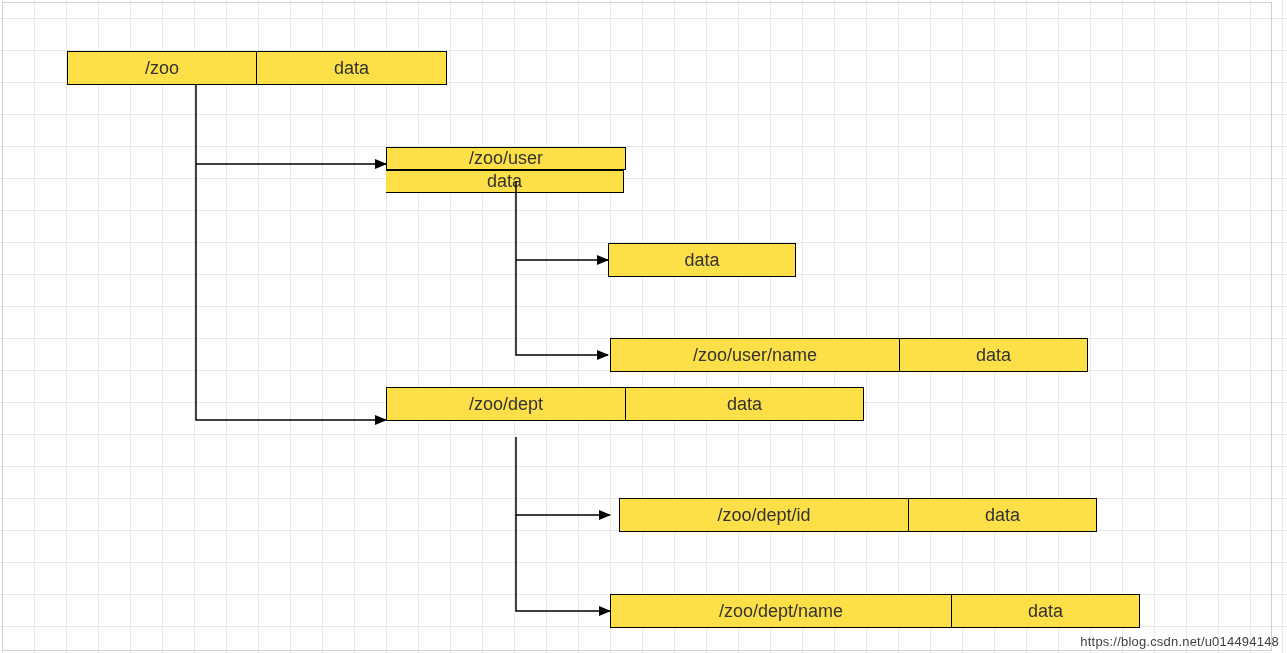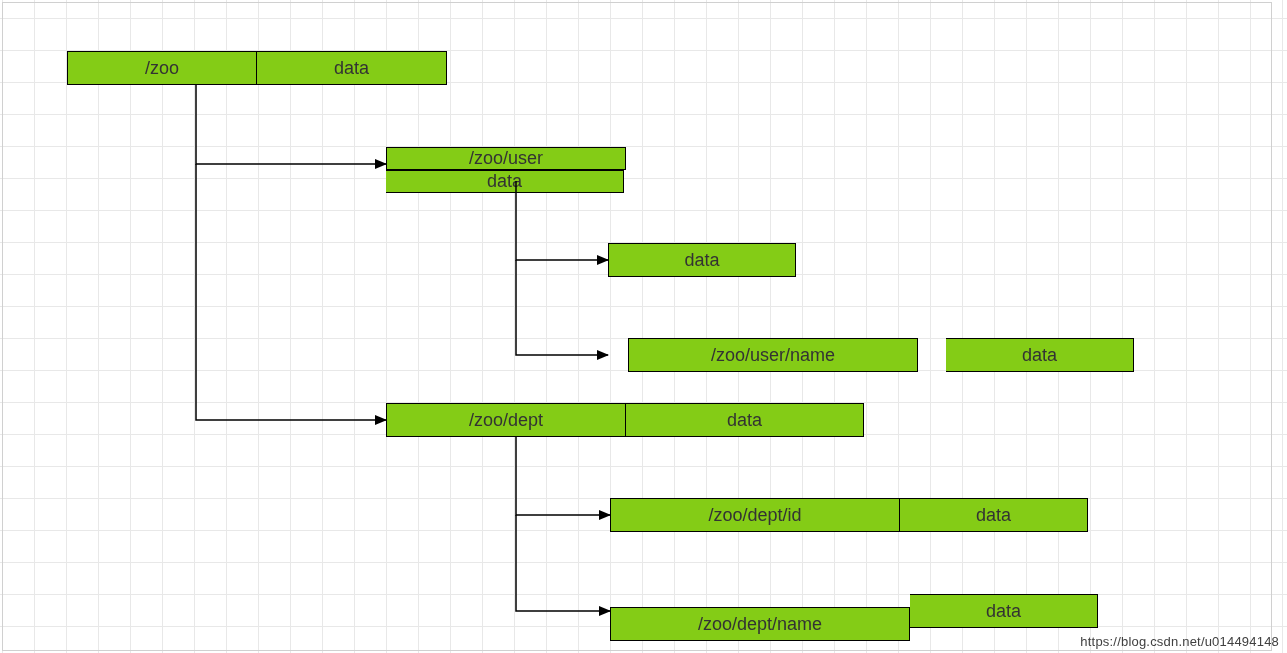--- a/index.html
+++ b/index.html
@@ -40,21 +40,21 @@
     display: flex;
     height: 34px;
     box-sizing: border-box;
   }
   .cell {
     border: 1.5px solid #000;
     box-sizing: border-box;
     display: flex;
     align-items: center;
     justify-content: center;
-    background: #84cc16;
+    background: #fde047;
     height: 100%;
   }
   .node .cell + .cell {
     border-left: none;
   }
   svg.arrows {
     position: absolute;
     inset: 0;
     width: 1287px;
     height: 653px;
@@ -83,37 +83,37 @@
 
 <div class="node" style="left:386px; top:147px;flex-direction:column;">
   <div class="cell" style="width:240px;">/zoo/user</div>
   <div class="cell" style="width:238px;">data</div>
 </div>
 
 <div class="node" style="left:608px; top:243px;">
   <div class="cell" style="width:188px;">data</div>
 </div>
 
-<div class="node" style="left:628px; top:338px;gap:28px;">
+<div class="node" style="left:610px; top:338px;">
   <div class="cell" style="width:290px;">/zoo/user/name</div>
   <div class="cell" style="width:188px;">data</div>
 </div>
 
-<div class="node" style="left:386px; top:403px;">
+<div class="node" style="left:386px; top:387px;">
   <div class="cell" style="width:240px;">/zoo/dept</div>
   <div class="cell" style="width:238px;">data</div>
 </div>
 
 <div class="node" style="left:610px; top:498px;">
-  <div class="cell" style="width:290px;">/zoo/dept/id</div>
+  <div class="cell" style="width:290px;margin-left:9px;">/zoo/dept/id</div>
   <div class="cell" style="width:188px;">data</div>
 </div>
 
 <div class="node" style="left:610px; top:594px;">
-  <div class="cell" style="width:300px;margin-top:13px;">/zoo/dept/name</div>
+  <div class="cell" style="width:342px;">/zoo/dept/name</div>
   <div class="cell" style="width:188px;">data</div>
 </div>
 
 <svg class="arrows">
   <defs>
     <marker id="arrowhead" markerWidth="12" markerHeight="10" refX="11" refY="5" orient="auto" markerUnits="userSpaceOnUse">
       <path d="M0,0 L12,5 L0,10 Z" fill="#000"></path>
     </marker>
   </defs>
 

